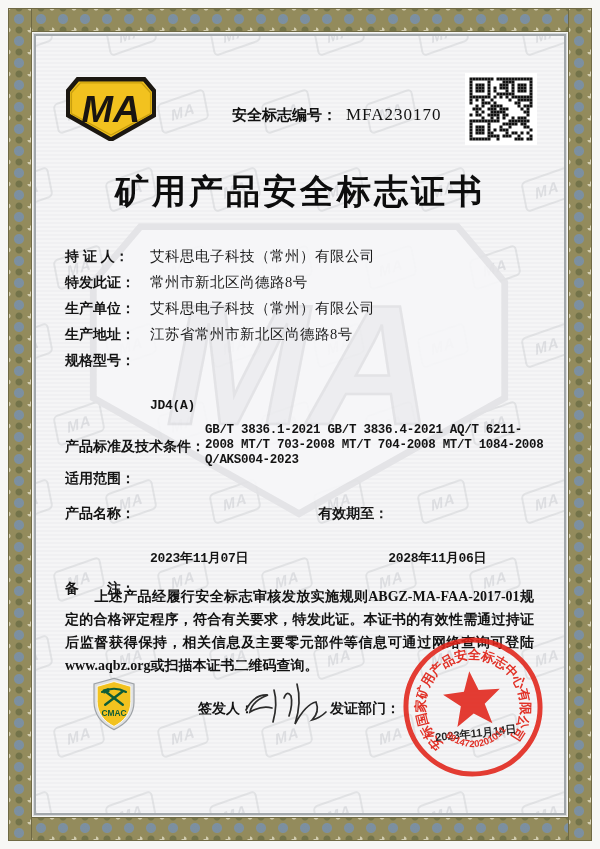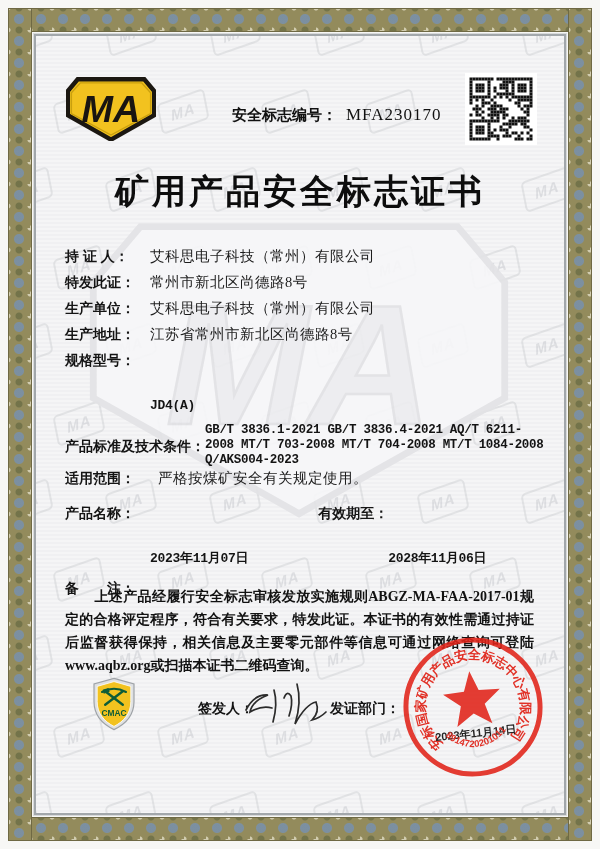--- a/index.html
+++ b/index.html
@@ -426,21 +426,20 @@
         <div class="row row-std">
           <span class="lbl">产品标准及技术条件：</span>
           <span class="std-lines">
             <div>GB/T 3836.1-2021 GB/T 3836.4-2021 AQ/T 6211-</div>
             <div>2008 MT/T 703-2008 MT/T 704-2008 MT/T 1084-2008</div>
             <div>Q/AKS004-2023</div>
           </span>
         </div>
         <div class="row row-scope">
           <span class="lbl">适用范围：</span>
-          <span class="val-kai">严格按煤矿安全有关规定使用。</span>
         </div>
         <div class="row row-dates">
           <span class="lbl">产品名称：</span>
           <span class="val-hei">2023年11月07日</span>
           <span class="lbl valid-label">有效期至：</span>
           <span class="val-hei">2028年11月06日</span>
         </div>
         <div class="row row-remark">
           <span class="lbl">备　　注：</span>
           <span class="val-kai"></span>

